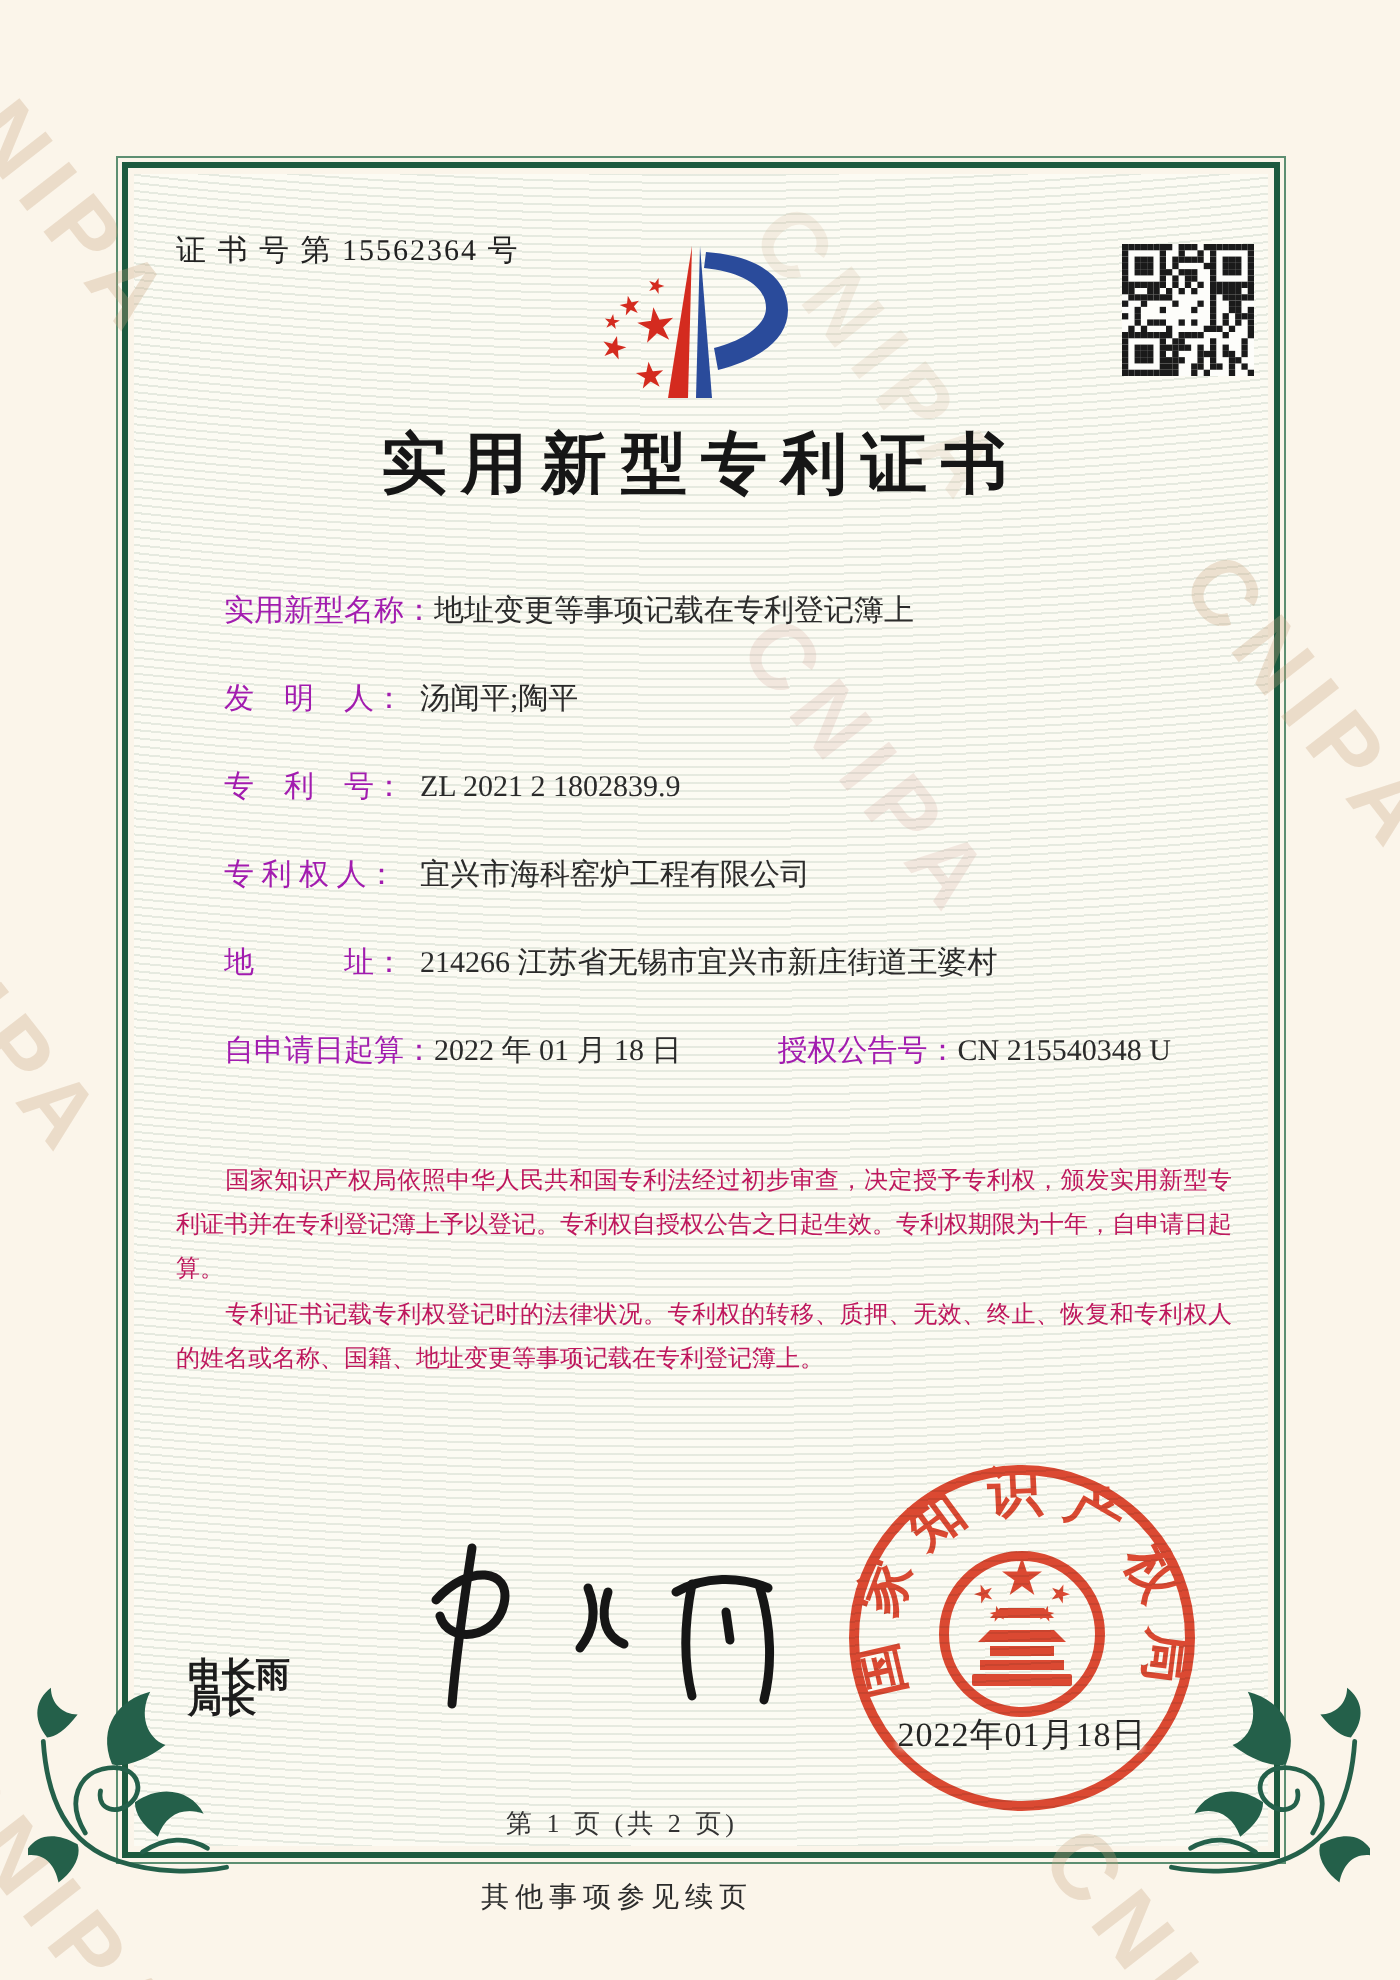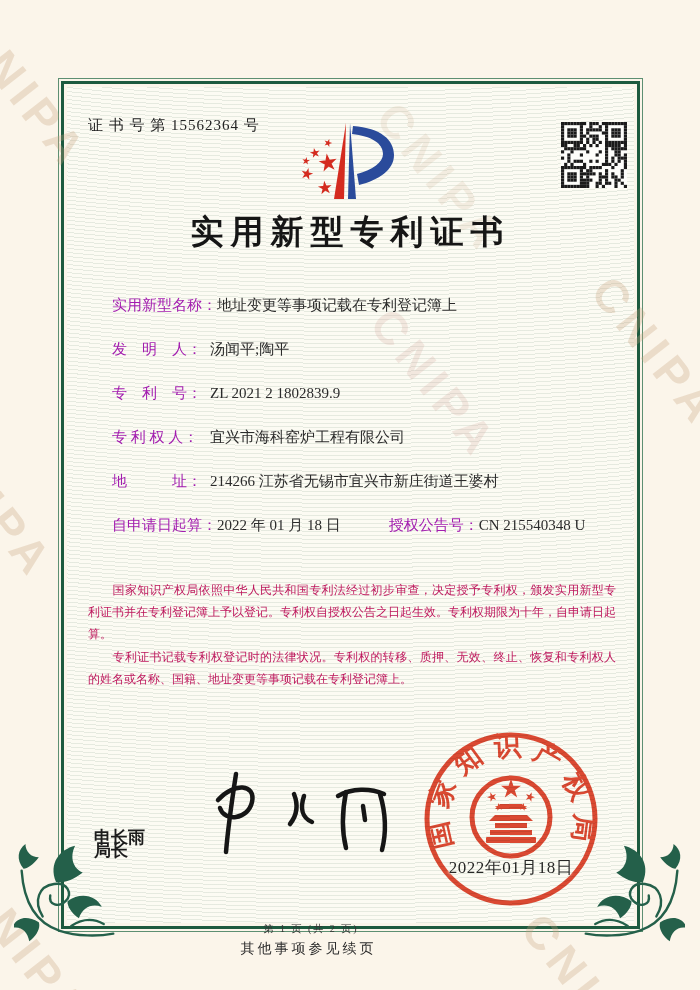--- a/index.html
+++ b/index.html
@@ -56,22 +56,22 @@
   .signer-name{position:absolute;z-index:2;left:94px;top:826px;font-size:17px;
     font-weight:700;color:#1c1c1c;font-family:"Liberation Sans", sans-serif;}
   .sig{position:absolute;z-index:3;left:200px;top:762px;}
   
   .seal{position:absolute;z-index:4;left:419px;top:731px;width:184px;height:178px;
     mix-blend-mode:multiply;opacity:.92;}
   .seal-date{position:absolute;left:2px;top:125px;width:180px;text-align:center;
     font-size:17px;font-weight:400;letter-spacing:.5px;color:#141414;
     text-shadow:0 0 3px #fff,0 0 3px #fff,0 0 5px #fff;}
   
-  .page-info{position:absolute;z-index:2;left:58px;width:506px;top:922px;
-    text-align:center;font-size:10px;color:#333;letter-spacing:2px;}
+  .page-info{position:absolute;z-index:2;left:58px;width:506px;top:903px;
+    text-align:center;font-size:13px;color:#333;letter-spacing:2px;}
   .bottom-note{position:absolute;z-index:2;left:0;width:617px;top:940px;
     text-align:center;font-size:14px;letter-spacing:3px;color:#2c2c2c;}
   
   .orn{position:absolute;z-index:3;}
   .orn-left{left:14px;top:842px;}
   .orn-right{left:580px;top:842px;transform:scaleX(-1);}
 </style>
 </head>
 <body>
 

